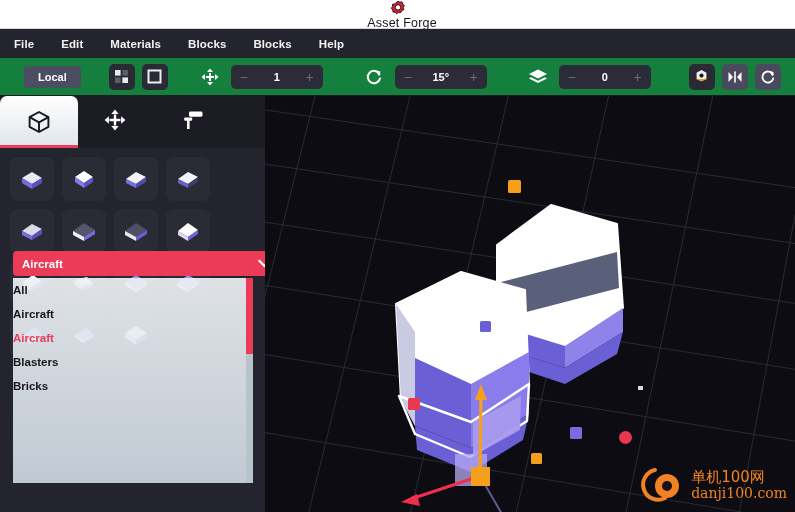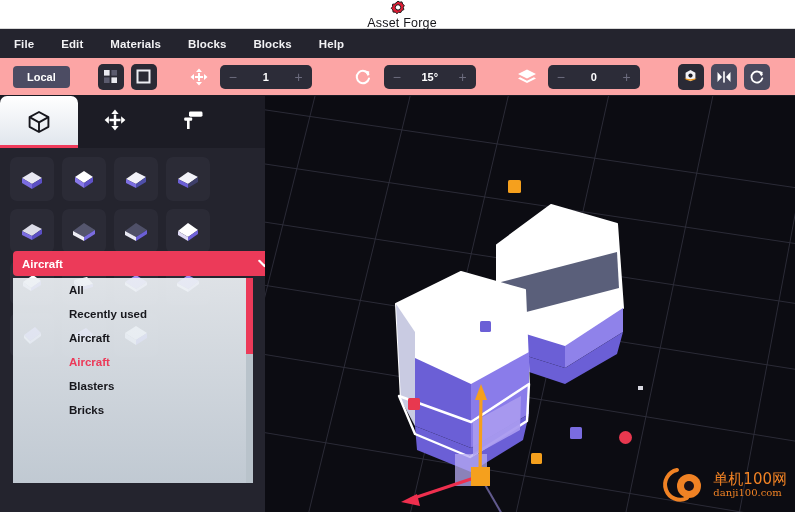--- a/index.html
+++ b/index.html
@@ -26,21 +26,21 @@
     background: #24242e; display: flex; align-items: center; padding-left: 14px;
   }
   .menubar .mi {
     font-size: 11.5px; font-weight: bold; color: #f2f2f4;
     margin-right: 27px; cursor: default; letter-spacing: .1px;
   }
 
   
   .toolbar {
     position: absolute; left: 0; top: 58px; width: 795px; height: 38px;
-    background: #fca5a5; display: flex; align-items: center; padding-left: 13px;
+    background: #15803d; display: flex; align-items: center; padding-left: 24px;
     border-bottom: 1px solid #1b1b24;
   }
   .pill {
     background: #4c4c63; color: #ffffff; font-size: 11px; font-weight: bold;
     border-radius: 4px; padding: 5px 14px; margin-right: 28px;
   }
   .tbtn {
     width: 26px; height: 26px; border-radius: 5px; background: #2f2f3b;
     display: flex; align-items: center; justify-content: center; margin-right: 7px;
     flex: none;
@@ -101,22 +101,22 @@
     height: 25px; background: #ec3a59; border-radius: 4px; color: #ffffff;
     display: flex; align-items: center; justify-content: space-between;
     padding: 0 9px; font-size: 11.5px; font-weight: bold;
   }
   .ddlist {
     position: relative; width: 240px; height: 205px; margin-top: 2px;
     background: linear-gradient(180deg, rgba(236,240,244,.93), rgba(214,224,233,.88));
     overflow: hidden;
   }
   .ddlist .opt {
-    height: 24px; line-height: 24px; padding-left: 9px;
-    font-size: 11.5px; font-weight: bold; color: #17171c; margin-left: 47px;
+    height: 24px; line-height: 24px; 
+    font-size: 11.5px; font-weight: bold; color: #17171c;
   }
   .ddlist .opt.sel { color: #ec3a59; }
   .ddscroll-track {
     position: absolute; right: 0; top: 0; width: 7px; height: 205px;
     background: #b9c3cb;
   }
   .ddscroll-thumb {
     position: absolute; right: 0; top: 0; width: 7px; height: 76px;
     background: #ec3a59;
   }
@@ -129,21 +129,21 @@
   .viewport svg { display: block; }
   .vp-layer { position: absolute; left: 0; top: 0; }
 
   
   .watermark {
     position: absolute; right: 8px; bottom: 6px; display: flex; align-items: center;
     pointer-events: none;
   }
   .wm-text { margin-left: 6px; line-height: 1.05; }
   .wm-cn { font-size: 15px; color: #f08224; font-family: "DejaVu Sans", sans-serif; }
-  .wm-en { font-size: 10px; color: #f08224; font-family: "DejaVu Serif", serif; }
+  .wm-en { font-size: 14px; color: #f08224; font-family: "DejaVu Serif", serif; }
 </style>
 </head>
 <body>
 
 <div id="app">
 
   <div class="titlebar">
     <span class="app-icon">
       <svg width="16" height="16" viewBox="0 0 16 16">
         <g fill="#e01c34" stroke="#1a1a1a" stroke-width="1">
@@ -404,21 +404,20 @@
       <div class="ddbtn">
         <span>Aircraft</span>
         <span>
           <svg width="13" height="9" viewBox="0 0 13 9">
             <path d="M1.3 1.8 L6.5 7 L11.7 1.8" fill="none" stroke="#ffffff" stroke-width="2.2" stroke-linecap="round" stroke-linejoin="round"></path>
           </svg>
         </span>
       </div>
       <div class="ddlist">
         <div class="opt">All</div>
-        <div class="opt">Recently used</div>
         <div class="opt">Aircraft</div>
         <div class="opt sel">Aircraft</div>
         <div class="opt">Blasters</div>
         <div class="opt">Bricks</div>
         <div class="ddscroll-track">
           <div class="ddscroll-thumb"></div>
         </div>
       </div>
     </div>
   </div>

